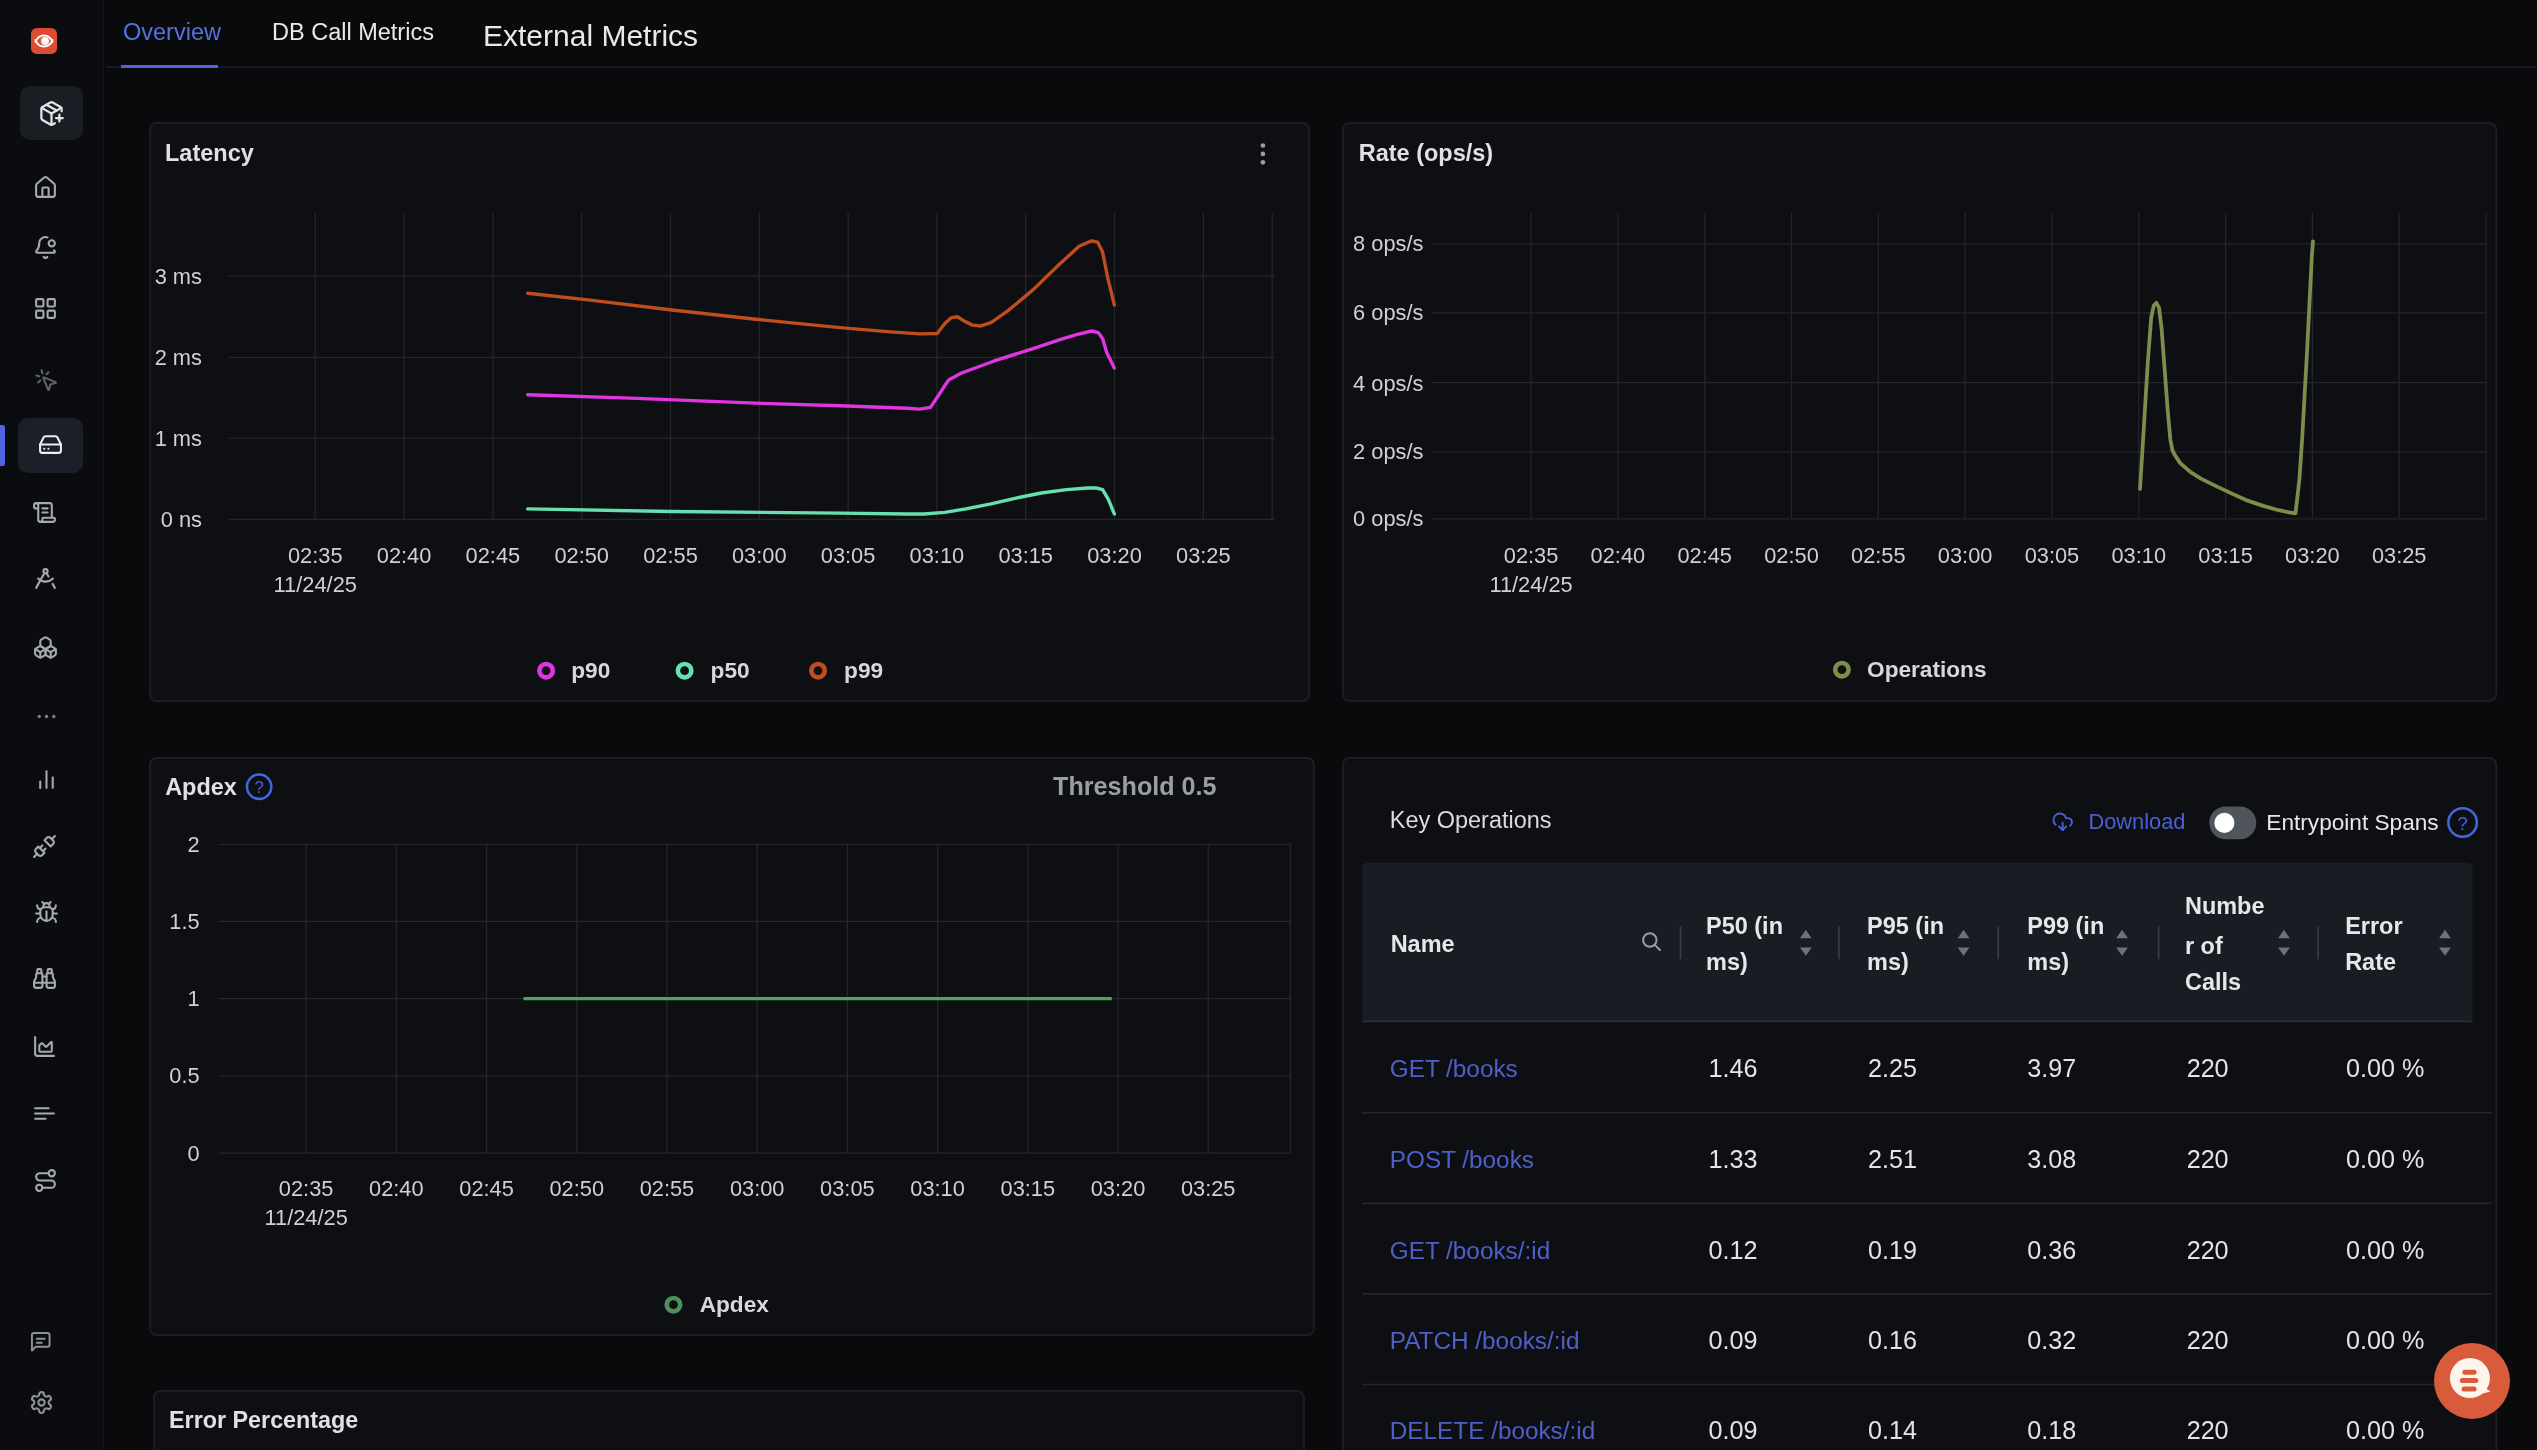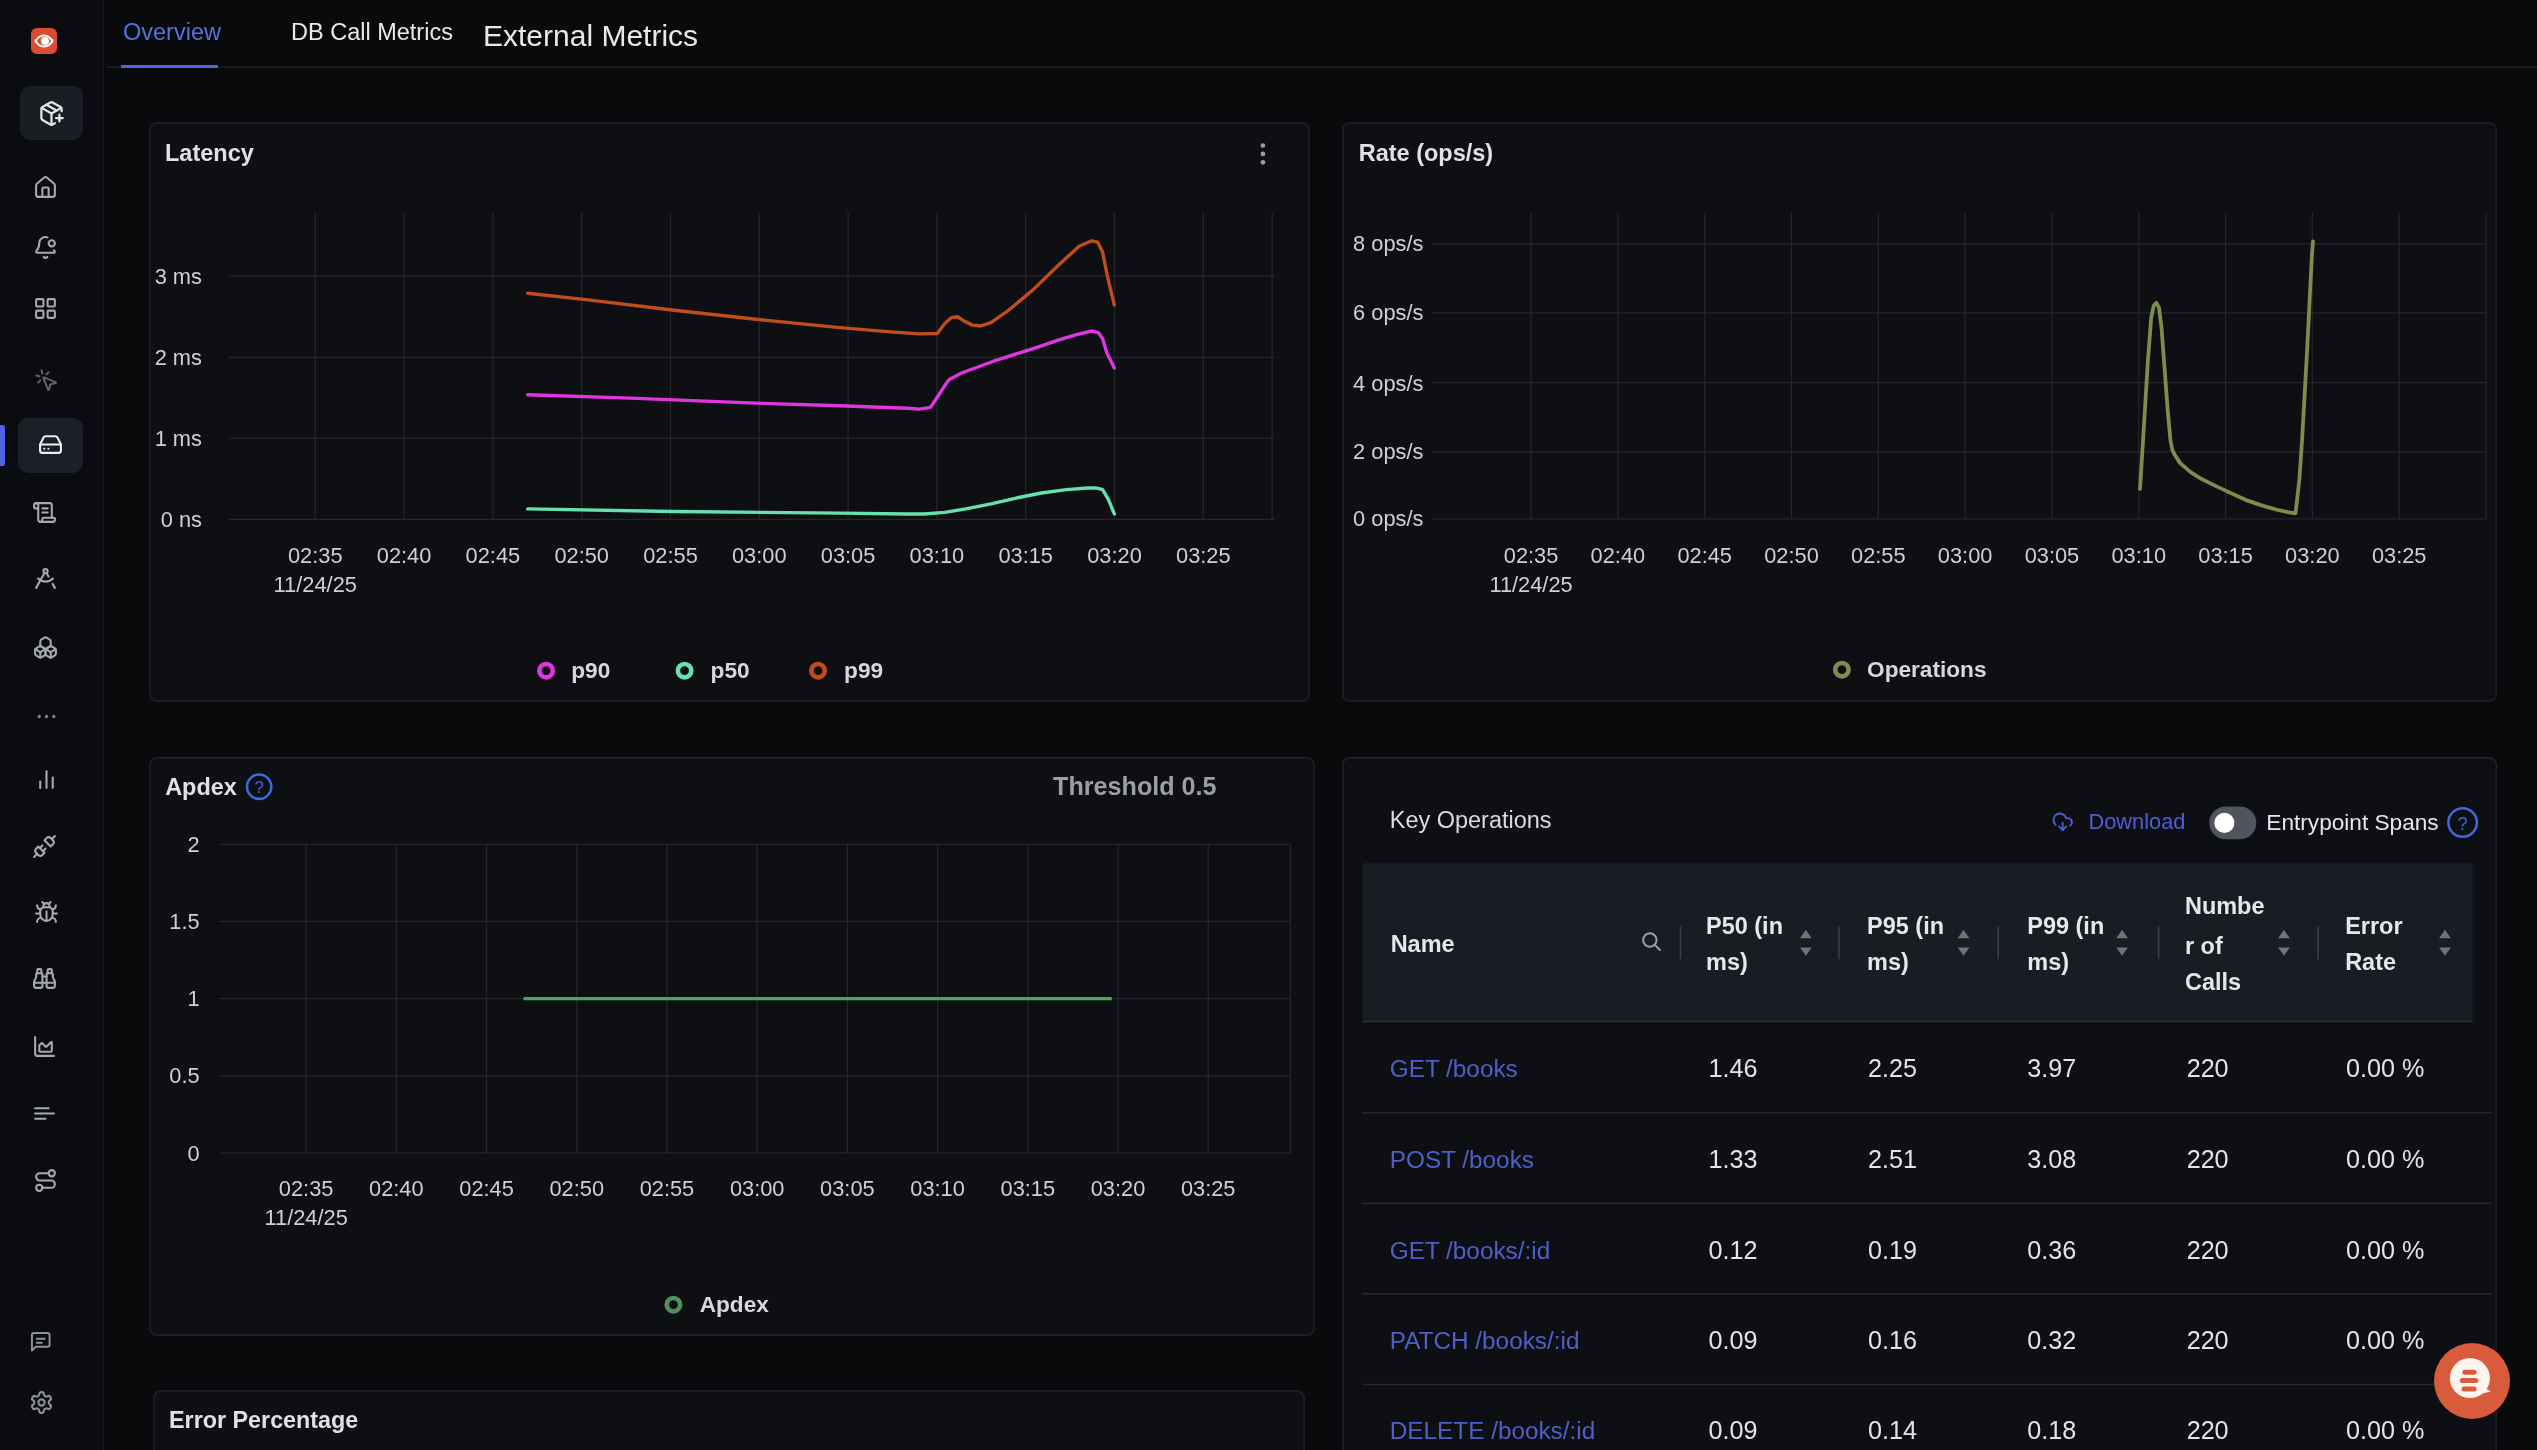--- a/index.html
+++ b/index.html
@@ -169,21 +169,21 @@
     </svg>
 
     <svg class="abs sideicon" style="left:28.5px;top:1390px;color:#8f9298" width="25" height="25" viewBox="0 0 24 24" fill="none" stroke="currentColor" stroke-width="2" stroke-linecap="round" stroke-linejoin="round">
       <path d="M12.22 2h-.44a2 2 0 0 0-2 2v.18a2 2 0 0 1-1 1.73l-.43.25a2 2 0 0 1-2 0l-.15-.08a2 2 0 0 0-2.73.73l-.22.38a2 2 0 0 0 .73 2.73l.15.1a2 2 0 0 1 1 1.72v.51a2 2 0 0 1-1 1.74l-.15.09a2 2 0 0 0-.73 2.73l.22.38a2 2 0 0 0 2.73.73l.15-.08a2 2 0 0 1 2 0l.43.25a2 2 0 0 1 1 1.73V20a2 2 0 0 0 2 2h.44a2 2 0 0 0 2-2v-.18a2 2 0 0 1 1-1.73l.43-.25a2 2 0 0 1 2 0l.15.08a2 2 0 0 0 2.73-.73l.22-.39a2 2 0 0 0-.73-2.73l-.15-.08a2 2 0 0 1-1-1.74v-.5a2 2 0 0 1 1-1.74l.15-.09a2 2 0 0 0 .73-2.73l-.22-.38a2 2 0 0 0-2.73-.73l-.15.08a2 2 0 0 1-2 0l-.43-.25a2 2 0 0 1-1-1.73V4a2 2 0 0 0-2-2z"></path>
       <circle cx="12" cy="12" r="3"></circle>
     </svg>
   </div>
 
   <div class="abs" style="left:106px;top:66px;width:2432px;height:1.7px;background:#17191f;"></div>
   <div class="abs" style="left:123px;top:19.3px;font-size:23.5px;color:#5571e0;font-weight:500;">Overview</div>
-  <div class="abs" style="left:272px;top:19.3px;font-size:23.5px;color:#e8e9eb;font-weight:500;margin-left:19px;">DB Call Metrics</div>
+  <div class="abs" style="left:272px;top:19.3px;font-size:23.5px;color:#e8e9eb;font-weight:500;">DB Call Metrics</div>
   <div class="abs" style="left:483px;top:19.3px;font-size:30px;color:#e8e9eb;font-weight:500;">External Metrics</div>
   <div class="abs" style="left:121px;top:65px;width:97px;height:3.4px;background:#4e63e6;"></div>
 
   <svg class="abs" style="left:149px;top:122px" width="1161" height="580" viewBox="0 0 1383 691">
     <rect x="1" y="1" width="1381" height="689" rx="8" fill="#0e0f13" stroke="#1d2026" stroke-width="2"></rect>
     <text x="19" y="46" font-size="28" font-weight="bold" fill="#dfe1e5">Latency</text>
     <g fill="#9a9da2">
       <circle cx="1327" cy="28" r="2.8"></circle>
         <circle cx="1327" cy="38" r="2.8"></circle>
         <circle cx="1327" cy="48" r="2.8"></circle>

